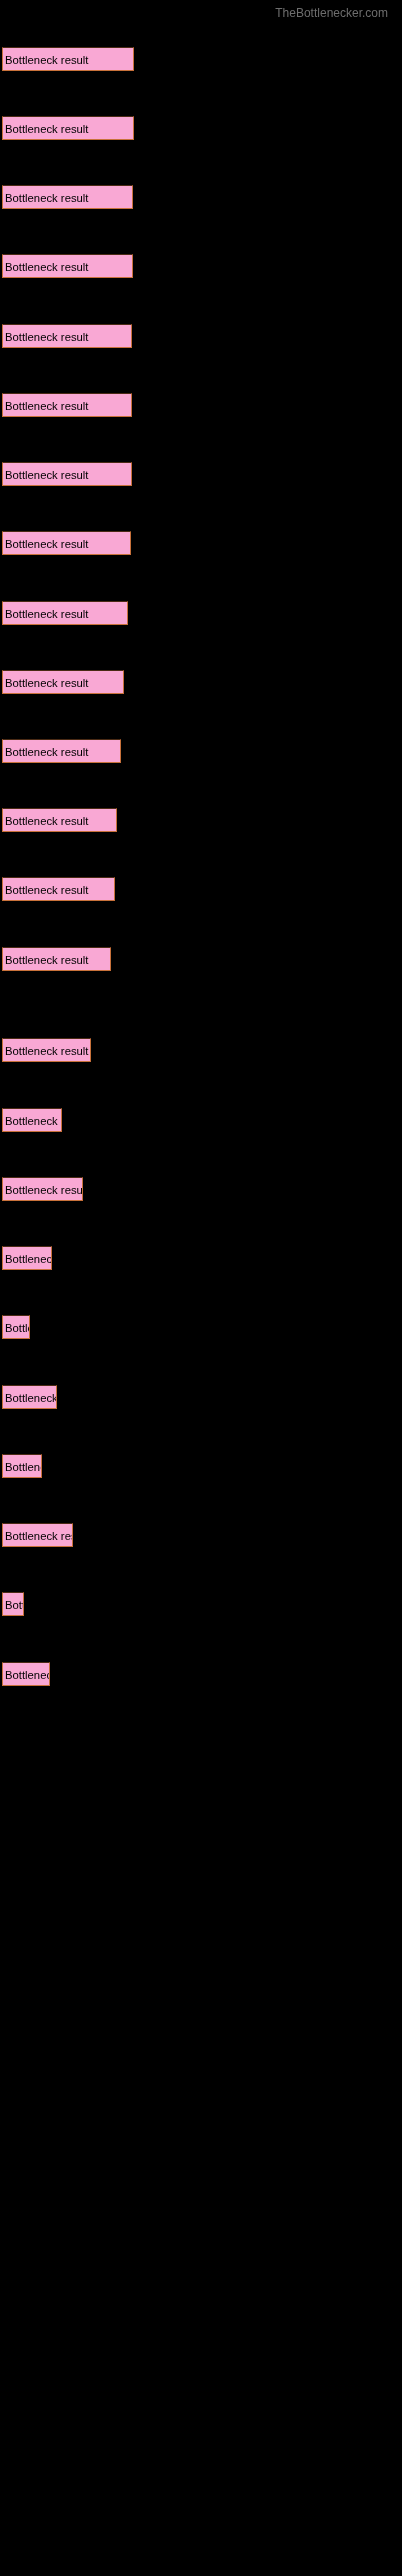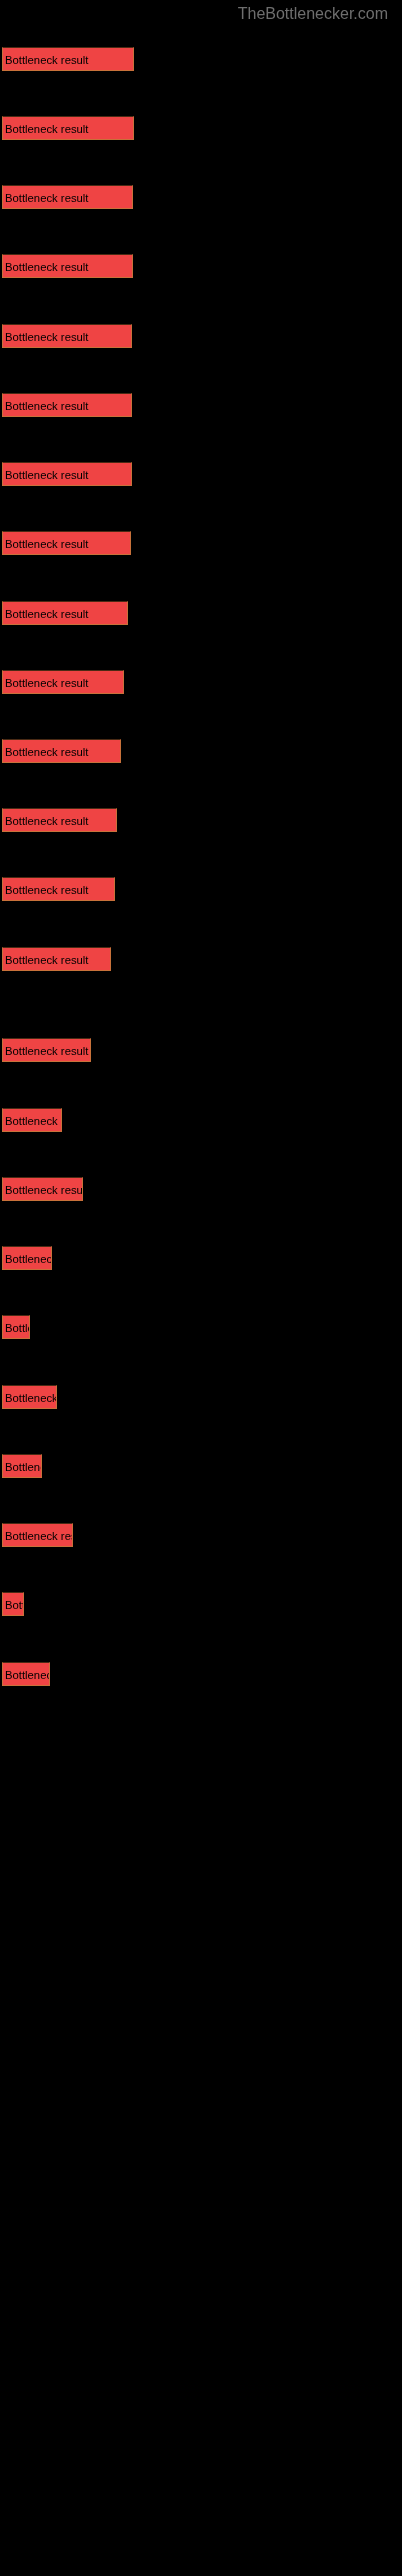--- a/index.html
+++ b/index.html
@@ -15,21 +15,21 @@
   }
 
   
   #site-title {
     position:absolute;
     top:0px;
     left:0;
     width:388px;
     text-align:right;
     color:#6e6e6e;
-    font-size:16px;
+    font-size:12px;
     line-height:27px;
     letter-spacing:0px;
     white-space:nowrap;
     font-weight:400;
     padding-left:42px;
   }
 
   
   #chart-plot {
     position:absolute;
@@ -43,21 +43,21 @@
     position:absolute;
     left:1.6px;
     height:24px;
   }
 
   .bar {
     position:absolute;
     left:0;
     top:0;
     height:24px;
-    background:#ef4444;
+    background:#f9a8d4;
     border-top:1.6px solid #4a2a14;
     border-right:0.8px solid #c8713a;
     border-bottom:0.8px solid #c8713a;
     border-left:0.8px solid #c8713a;
     overflow:hidden;
   }
 
   .bar-label {
     position:absolute;
     left:2.4px;

